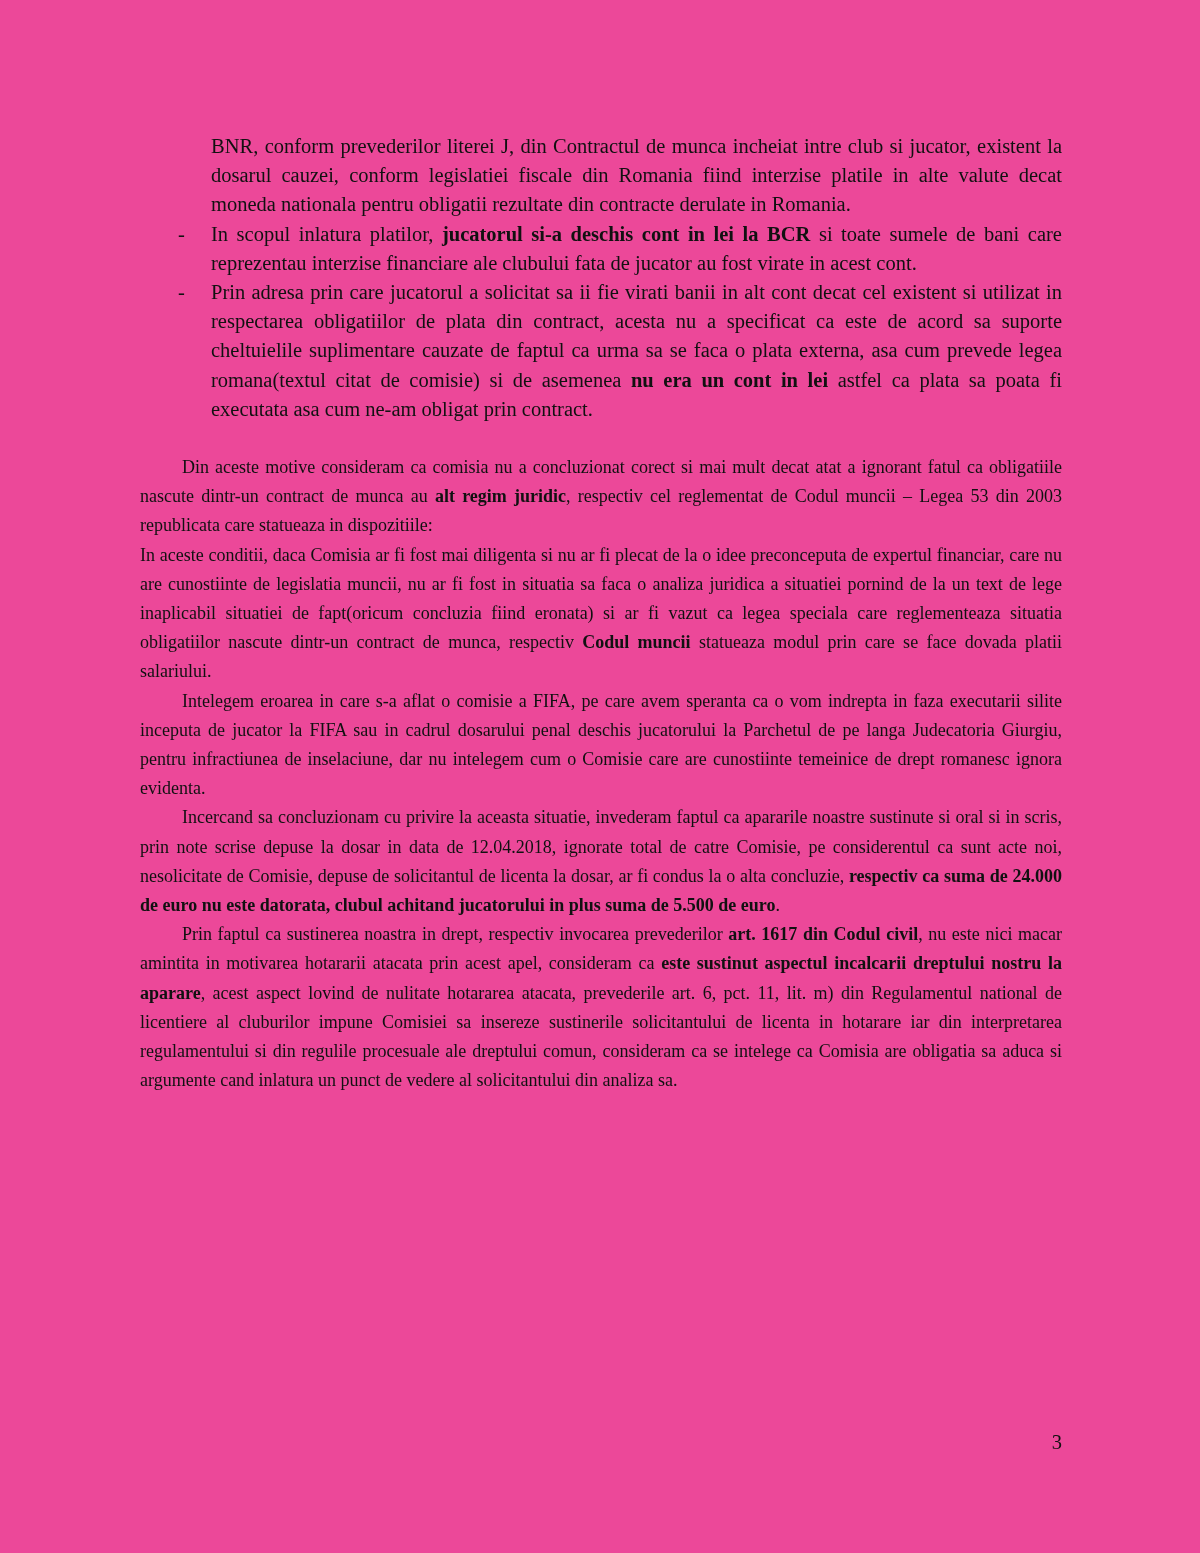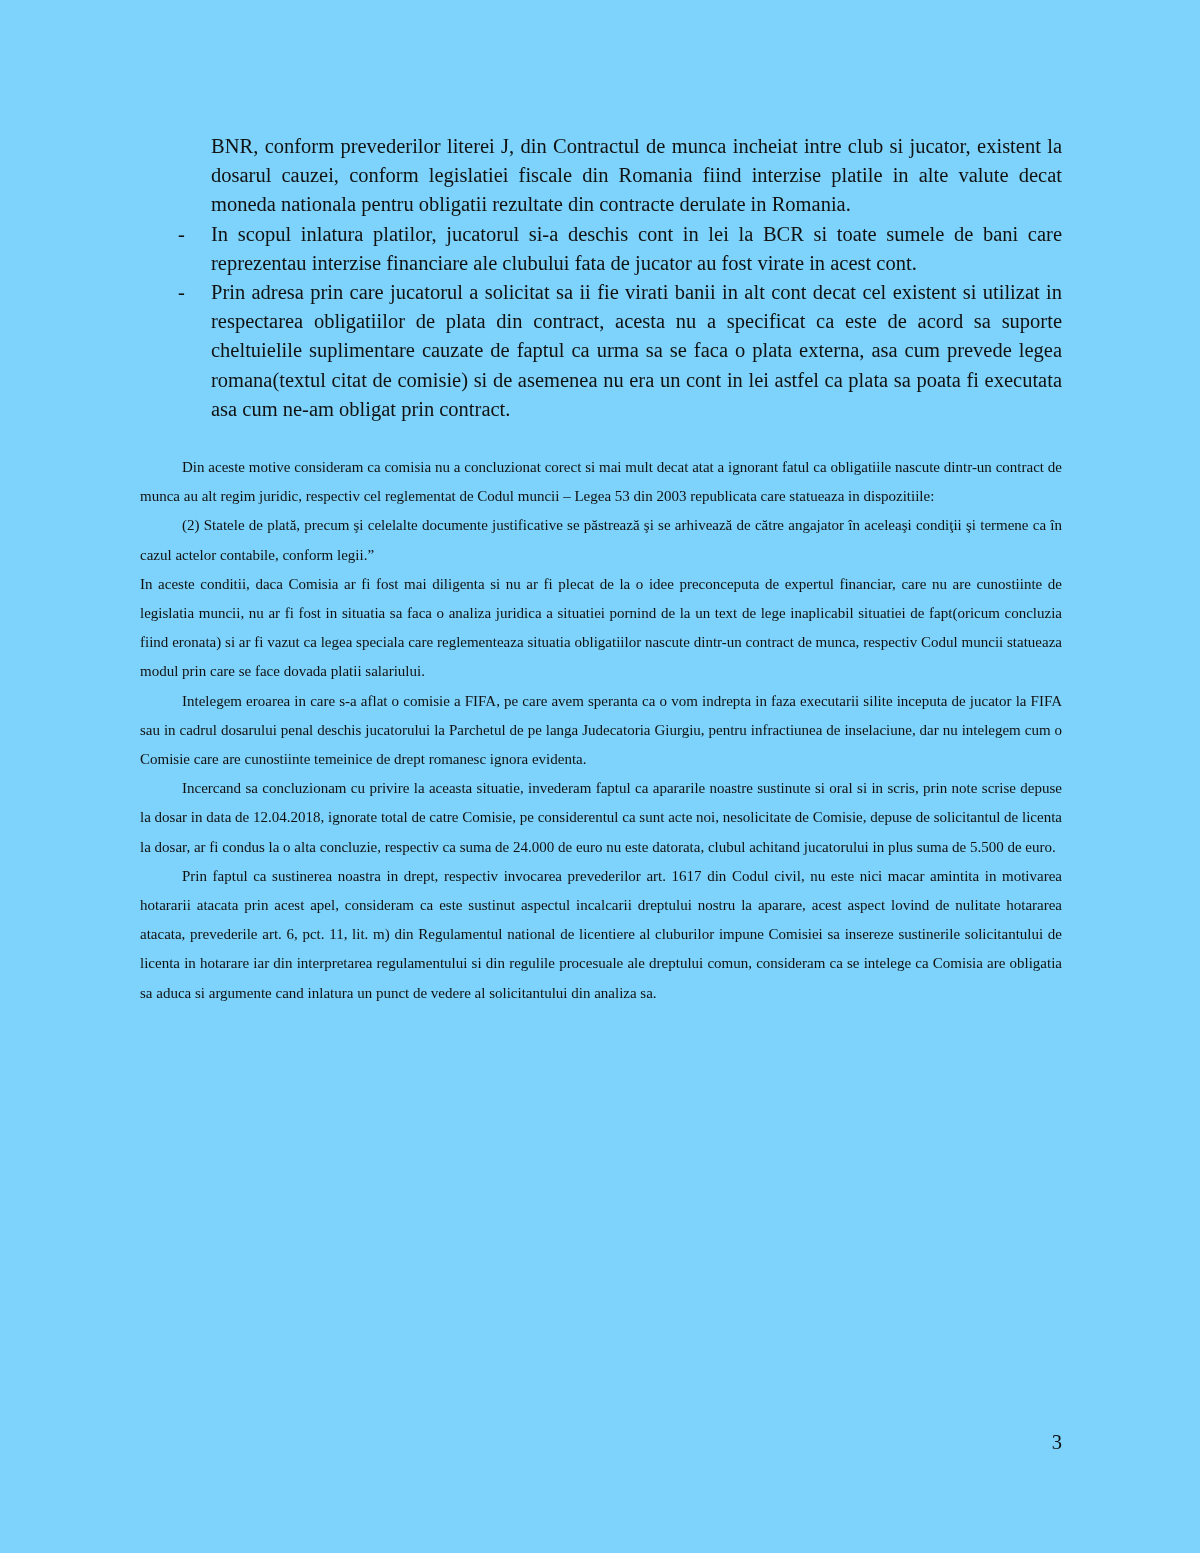--- a/index.html
+++ b/index.html
@@ -5,35 +5,35 @@
 <style>
   html, body {
     margin: 0;
     padding: 0;
     background: #ffffff;
   }
   .page {
     position: relative;
     width: 1200px;
     height: 1553px;
-    background: #7dd3fc;
+    background: #ec4899;
     overflow: hidden;
     font-family: "Liberation Serif", "DejaVu Serif", serif;
     color: #111111;
   }
   .content {
     position: absolute;
     left: 140px;
     top: 132px;
     width: 922px;
   }
   
   p {
     margin: 0;
-    font-size: 15px;
+    font-size: 18px;
     line-height: 29.2px;
     text-align: justify;
     text-justify: inter-word;
     color: #111111;
   }
   p.indent {
     text-indent: 42px;
   }
   p.noindent {
     text-indent: 0;
@@ -63,21 +63,21 @@
   }
   
   .cont-block {
     padding-left: 71px;
     font-size: 20.5px;
     line-height: 29.2px;
     text-align: justify;
     text-justify: inter-word;
     color: #111111;
   }
-  b, strong { font-weight: normal; }
+  b, strong { font-weight: bold; }
   .blue {
     color: #2a2a8c;
   }
   .gap {
     height: 29px;
   }
   .page-number {
     position: absolute;
     left: 0;
     top: 1428px;
@@ -111,21 +111,20 @@
       </li>
 
     </ul>
 
     <div class="gap"></div>
 
     <p class="indent"><span>Din aceste motive consideram ca comisia nu a concluzionat corect si mai mult decat atat a ignorant fatul ca obligatiile nascute dintr-un contract de munca au </span><b>alt regim juridic</b><span>, respectiv cel reglementat de Codul muncii – Legea 53 din 2003 republicata care statueaza in dispozitiile:</span></p>
 
 
 
-    <p class="indent">(2) Statele de plată, precum şi celelalte documente justificative se păstrează şi se arhivează de către angajator în aceleaşi condiţii şi termene ca în cazul actelor contabile, conform legii.”</p>
 
     <p class="noindent"><span>In aceste conditii, daca Comisia ar fi fost mai diligenta si nu ar fi plecat de la o idee preconceputa de expertul financiar, care nu are cunostiinte de legislatia muncii, nu ar fi fost in situatia sa faca o analiza juridica a situatiei pornind de la un text de lege inaplicabil situatiei de fapt(oricum concluzia fiind eronata) si ar fi vazut ca legea speciala care reglementeaza situatia obligatiilor nascute dintr-un contract de munca, respectiv </span><b>Codul muncii</b><span> statueaza modul prin care se face dovada platii salariului.</span></p>
 
     <p class="indent">Intelegem eroarea in care s-a aflat o comisie a FIFA, pe care avem speranta ca o vom indrepta in faza executarii silite inceputa de jucator la FIFA sau in cadrul dosarului penal deschis jucatorului la Parchetul de pe langa Judecatoria Giurgiu, pentru infractiunea de inselaciune, dar nu intelegem cum o Comisie care are cunostiinte temeinice de drept romanesc ignora evidenta.</p>
 
     <p class="indent"><span>Incercand sa concluzionam cu privire la aceasta situatie, invederam faptul ca apararile noastre sustinute si oral si in scris, prin note scrise depuse la dosar in data de 12.04.2018, ignorate total de catre Comisie, pe considerentul ca sunt acte noi, nesolicitate de Comisie, depuse de solicitantul de licenta la dosar, ar fi condus la o alta concluzie, </span><b>respectiv ca suma de 24.000 de euro nu este datorata, clubul achitand jucatorului in plus suma de 5.500 de euro</b><span>.</span></p>
 
     <p class="indent"><span>Prin faptul ca sustinerea noastra in drept, respectiv invocarea prevederilor </span><b>art. 1617 din Codul civil</b><span>, nu este nici macar amintita in motivarea hotararii atacata prin acest apel, consideram ca </span><b>este sustinut aspectul incalcarii dreptului nostru la aparare</b><span>, acest aspect lovind de nulitate hotararea atacata, prevederile art. 6, pct. 11, lit. m) din Regulamentul national de licentiere al cluburilor impune Comisiei sa insereze sustinerile solicitantului de licenta in hotarare iar din interpretarea regulamentului si din regulile procesuale ale dreptului comun, consideram ca se intelege ca Comisia are obligatia sa aduca si argumente cand inlatura un punct de vedere al solicitantului din analiza sa.</span></p>
 
   </div>

